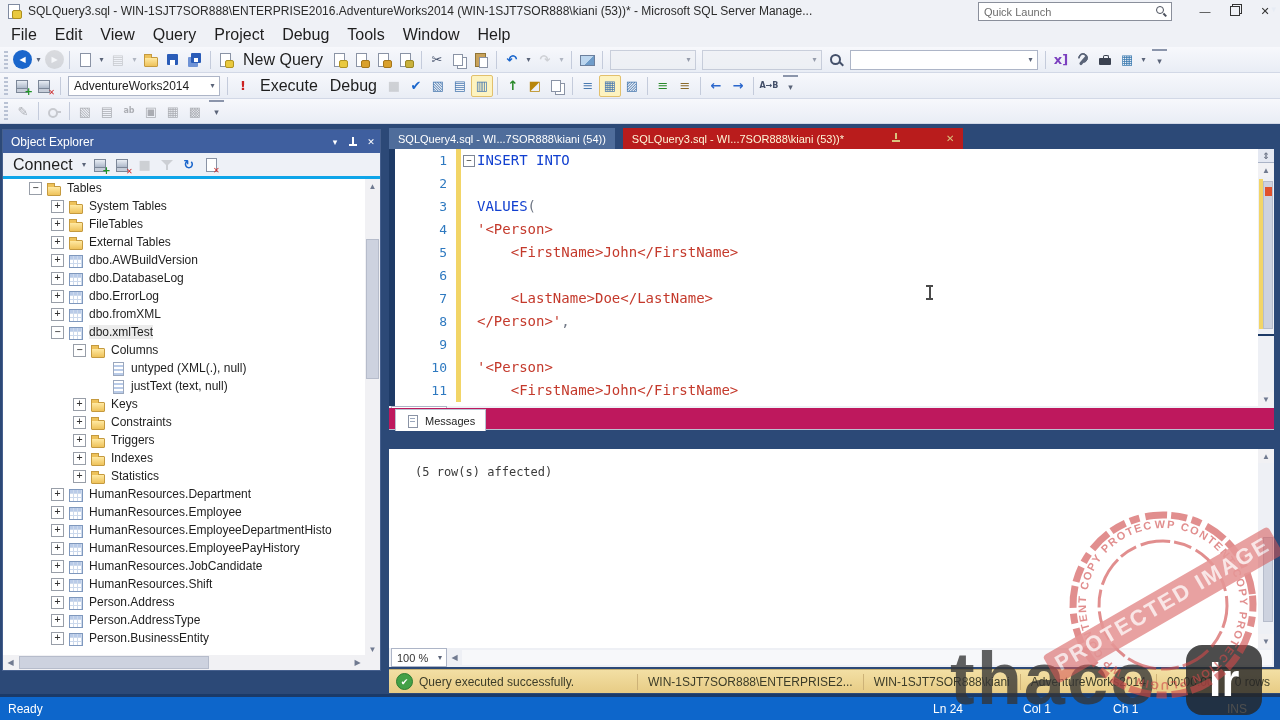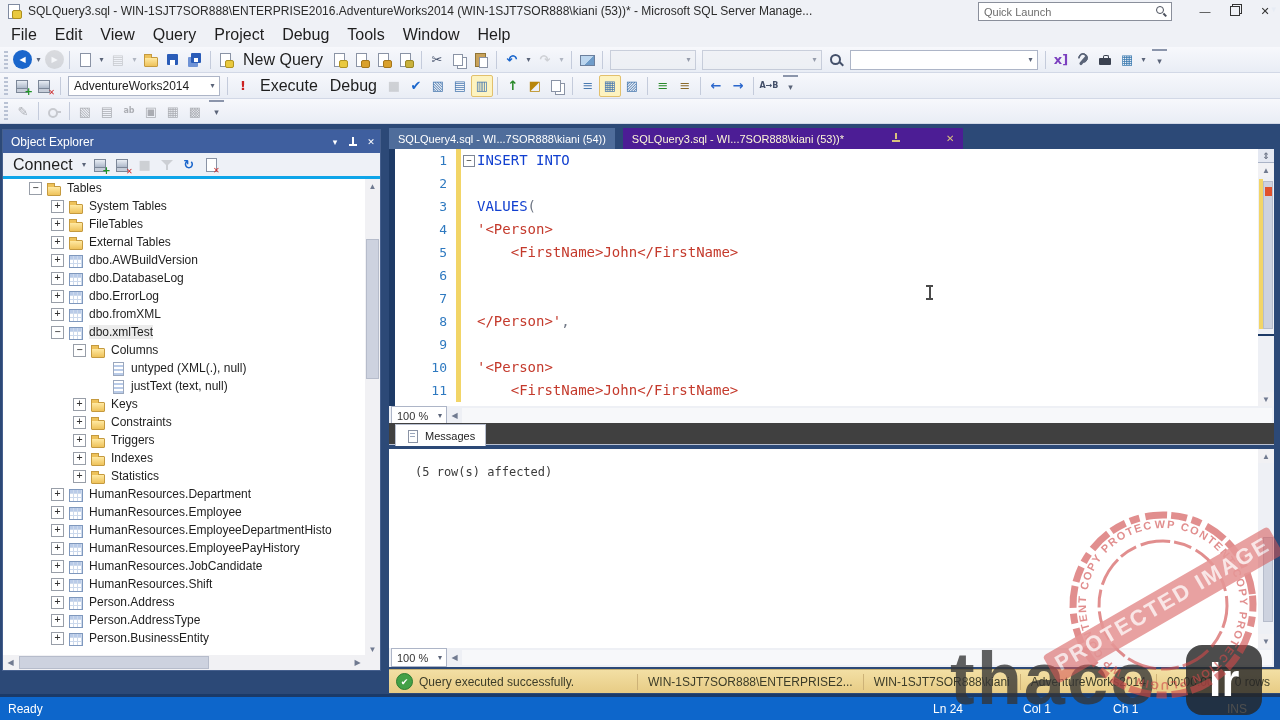--- a/index.html
+++ b/index.html
@@ -116,21 +116,21 @@
 
   
   .sb{position:absolute;background:#f1f1f4;}
   .sb-btn{position:absolute;display:flex;align-items:center;justify-content:center;font-size:8px;color:#707a90;background:#f1f1f4;}
   .sb-thumb{position:absolute;background:#cdd2df;border:1px solid #b6bccb;box-sizing:border-box;}
 
   
   #tabbar{position:absolute;left:389px;top:128px;width:885px;height:21px;display:flex;}
   .tab{height:21px;display:flex;align-items:center;padding:0 9px;font-size:11px;color:#fff;margin-right:8px;white-space:nowrap;}
   .tab.inactive{background:#4f6d9b;}
-  .tab.active{background:#4c1d95;color:#fdf6d8;gap:38px;}
+  .tab.active{background:#b91c1c;color:#fdf6d8;gap:38px;}
   .tab-pin{position:relative;width:11px;height:11px;margin-left:8px;}
   .tab-pin::before{content:"";position:absolute;left:5px;top:0;width:2px;height:6px;background:#d9c27c;}
   .tab-pin::after{content:"";position:absolute;left:2px;top:7px;width:8px;height:2px;background:#d9c27c;}
   .tab-close{margin-left:7px;font-size:10px;color:#d9c27c;}
   #tabwell-dd{position:absolute;right:4px;top:4px;color:#e6ebf4;font-size:9px;}
   #editor-body{position:absolute;left:389px;top:149px;width:885px;height:257px;background:#fff;overflow:hidden;}
   #ed-margin{position:absolute;left:0;top:0;width:6px;height:100%;background:#1d3a66;}
   #code-rows{position:absolute;left:6px;top:0;right:16px;}
   .crow{display:flex;height:23px;}
   .cnum{width:52px;text-align:right;padding-right:9px;color:#2e79c0;font:13px/23px "DejaVu Sans Mono",monospace;flex:none;}
@@ -154,21 +154,21 @@
   
   .zoombar{position:absolute;left:389px;width:885px;height:19px;background:#eef0f5;display:flex;align-items:center;}
   #ed-hbar{top:406px;} #msg-hbar{top:648px;}
   .zoom-combo{height:17px;width:54px;margin-left:2px;border:1px solid #adb5c7;background:#fff;display:flex;align-items:center;justify-content:space-between;font-size:11px;color:#333;flex:none;}
   .zoom-combo .zc-v{padding-left:5px;}
   .zoom-combo .zc-a{width:12px;text-align:center;font-size:8px;color:#5a6478;}
   .h-arrow{width:15px;height:17px;display:flex;align-items:center;justify-content:center;font-size:8px;color:#707a90;}
   .h-track{flex:1;height:15px;background:#f7f8fa;margin-right:2px;}
 
   
-  #msg-tabs{position:absolute;left:389px;top:423px;width:885px;height:22px;background:#404040;border-bottom:1px solid #b9c0d0;box-sizing:border-box;}
+  #msg-tabs{position:absolute;left:389px;top:408px;width:885px;height:22px;background:#be185d;border-bottom:1px solid #b9c0d0;box-sizing:border-box;}
   #msg-tab{position:absolute;left:6px;top:1px;height:21px;background:#fff;border:1px solid #b9c0d0;border-bottom:none;
     display:flex;align-items:center;padding:0 10px;font-size:11px;color:#1e1e1e;}
   .msg-ico{position:relative;width:14px;height:14px;margin-right:5px;}
   .msg-ico::before{content:"";position:absolute;left:2px;top:1px;width:8px;height:11px;background:#fff;border:1px solid #8a93a5;}
   .msg-ico::after{content:"";position:absolute;left:4px;top:4px;width:5px;height:5px;
     background:repeating-linear-gradient(to bottom,#9aa7bd 0 1px,transparent 1px 3px);}
   #msg-body{position:absolute;left:389px;top:449px;width:885px;height:199px;background:#fff;overflow:hidden;}
   #msg-text{position:absolute;left:26px;top:16px;font:12px "DejaVu Sans Mono",monospace;color:#3c3c3c;}
   #msg-vsb{position:absolute;right:0;top:0;width:16px;height:199px;background:#eef0f5;}
 
@@ -660,20 +660,21 @@
         <div class="crow">
           <span class="cnum">6</span>
           <span class="cbar"></span>
           <span class="cout"></span>
           <span class="ccode"></span>
         </div>
         <div class="crow">
           <span class="cnum">7</span>
           <span class="cbar"></span>
           <span class="cout"></span>
+          <span class="ccode"><span class="str">    &lt;LastName&gt;Doe&lt;/LastName&gt;</span></span>
         </div>
         <div class="crow">
           <span class="cnum">8</span>
           <span class="cbar"></span>
           <span class="cout"></span>
           <span class="ccode"><span class="str">&lt;/Person&gt;'</span><span class="pn">,</span></span>
         </div>
         <div class="crow">
           <span class="cnum">9</span>
           <span class="cbar"></span>

